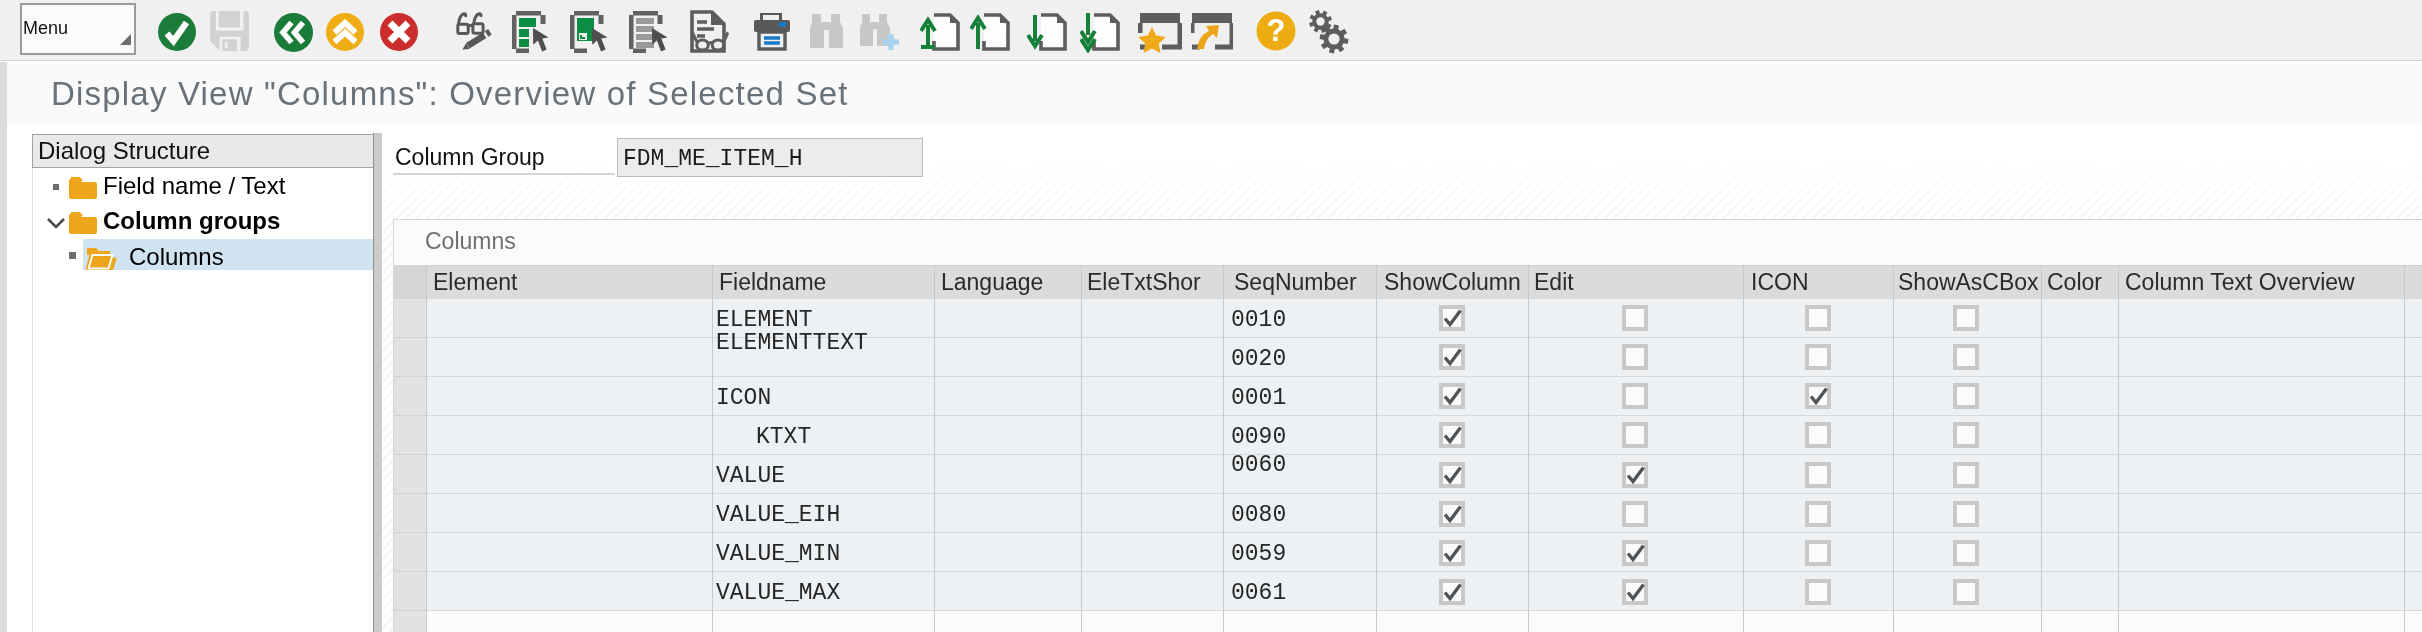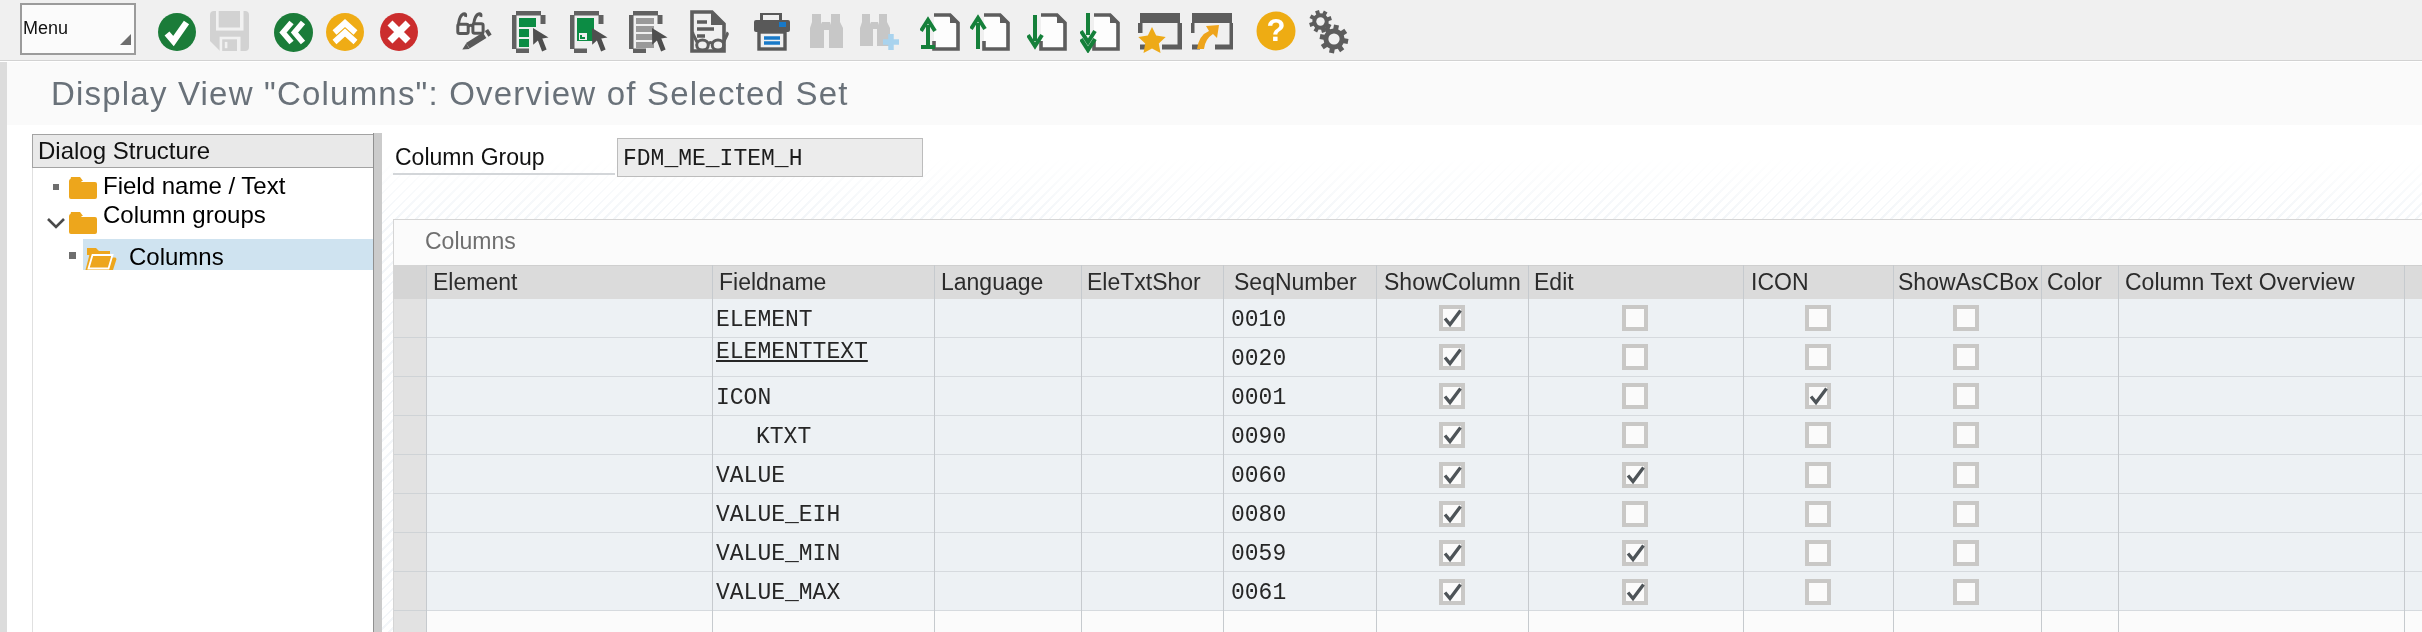--- a/index.html
+++ b/index.html
@@ -223,21 +223,21 @@
  <circle cx="26" cy="29" r="5.6" fill="#f0f0f0"></circle>
     </svg>
 </div>
 
 <div class="abs" id="dlghdr">
     <span>Dialog Structure</span>
   </div>
 <div class="abs" id="treearea"></div>
 <div class="bullet" style="left:53px;top:184px;width:6px;height:6px;"></div>
 <div class="trow" style="left:103px;top:172px;">Field name / Text</div>
-<div class="trow" style="left:103px;top:201px;">Column groups</div>
+<div class="trow" style="left:103px;top:207px;font-weight:bold;">Column groups</div>
 <div class="abs" id="sel"></div>
 <div class="bullet" style="left:69px;top:252px;width:7px;height:7px;"></div>
 <div class="trow" style="left:129px;top:243px;">Columns</div>
 <svg class="abs" style="left:46px;top:215px;" width="20" height="16" viewBox="0 0 20 16">
  <polyline points="2,4 10,12 18,4" fill="none" stroke="#4a4a4a" stroke-width="2.6"></polyline>
   </svg>
 <svg class="abs" style="left:68px;top:174px;" width="30" height="26" viewBox="0 0 30 26">
  <path d="M1,7 q0,-2 2,-2 h8 l3,3 v0 h13 q2,0 2,2 v13 q0,2 -2,2 h-24 q-2,0 -2,-2 z" fill="#eda61c"></path>
  <path d="M3,3 h9 l3,4 h-13 z" fill="#eda61c"></path>
   </svg>
@@ -286,21 +286,21 @@
     <div class="cb" style="left:1439px;top:305.1px;">
       <svg width="20" height="20" viewBox="0 0 20 20" style="position:absolute;left:-1px;top:-1px;">
         <path d="M3,10.5 L8,16.5 L18.5,2.5" fill="none" stroke="#4e5458" stroke-width="3.3"></path>
       </svg>
     </div>
     <div class="cb" style="left:1622px;top:305.1px;"></div>
     <div class="cb" style="left:1805px;top:305.1px;"></div>
     <div class="cb" style="left:1953px;top:305.1px;"></div>
     <div class="drow" style="top:337.70000000000005px;"></div>
     <div class="dsel" style="top:337.70000000000005px;"></div>
-    <div class="cell mono" style="left:716px;top:339px;text-decoration:underline;">ELEMENTTEXT</div>
+    <div class="cell mono" style="left:716px;top:330px;">ELEMENTTEXT</div>
     <div class="cell mono" style="left:1231px;top:345.70000000000005px;">0020</div>
     <div class="cb" style="left:1439px;top:344.20000000000005px;">
       <svg width="20" height="20" viewBox="0 0 20 20" style="position:absolute;left:-1px;top:-1px;">
         <path d="M3,10.5 L8,16.5 L18.5,2.5" fill="none" stroke="#4e5458" stroke-width="3.3"></path>
       </svg>
     </div>
     <div class="cb" style="left:1622px;top:344.20000000000005px;"></div>
     <div class="cb" style="left:1805px;top:344.20000000000005px;"></div>
     <div class="cb" style="left:1953px;top:344.20000000000005px;"></div>
     <div class="drow" style="top:376.8px;"></div>
@@ -327,21 +327,21 @@
       <svg width="20" height="20" viewBox="0 0 20 20" style="position:absolute;left:-1px;top:-1px;">
         <path d="M3,10.5 L8,16.5 L18.5,2.5" fill="none" stroke="#4e5458" stroke-width="3.3"></path>
       </svg>
     </div>
     <div class="cb" style="left:1622px;top:422.40000000000003px;"></div>
     <div class="cb" style="left:1805px;top:422.40000000000003px;"></div>
     <div class="cb" style="left:1953px;top:422.40000000000003px;"></div>
     <div class="drow" style="top:455px;"></div>
     <div class="dsel" style="top:455px;"></div>
     <div class="cell mono" style="left:716px;top:463px;">VALUE</div>
-    <div class="cell mono" style="left:1231px;top:463px;text-align:center;">0060</div>
+    <div class="cell mono" style="left:1231px;top:452px;text-align:center;">0060</div>
     <div class="cb" style="left:1439px;top:461.5px;">
       <svg width="20" height="20" viewBox="0 0 20 20" style="position:absolute;left:-1px;top:-1px;">
         <path d="M3,10.5 L8,16.5 L18.5,2.5" fill="none" stroke="#4e5458" stroke-width="3.3"></path>
       </svg>
     </div>
     <div class="cb" style="left:1622px;top:461.5px;">
       <svg width="20" height="20" viewBox="0 0 20 20" style="position:absolute;left:-1px;top:-1px;">
         <path d="M3,10.5 L8,16.5 L18.5,2.5" fill="none" stroke="#4e5458" stroke-width="3.3"></path>
       </svg>
     </div>

